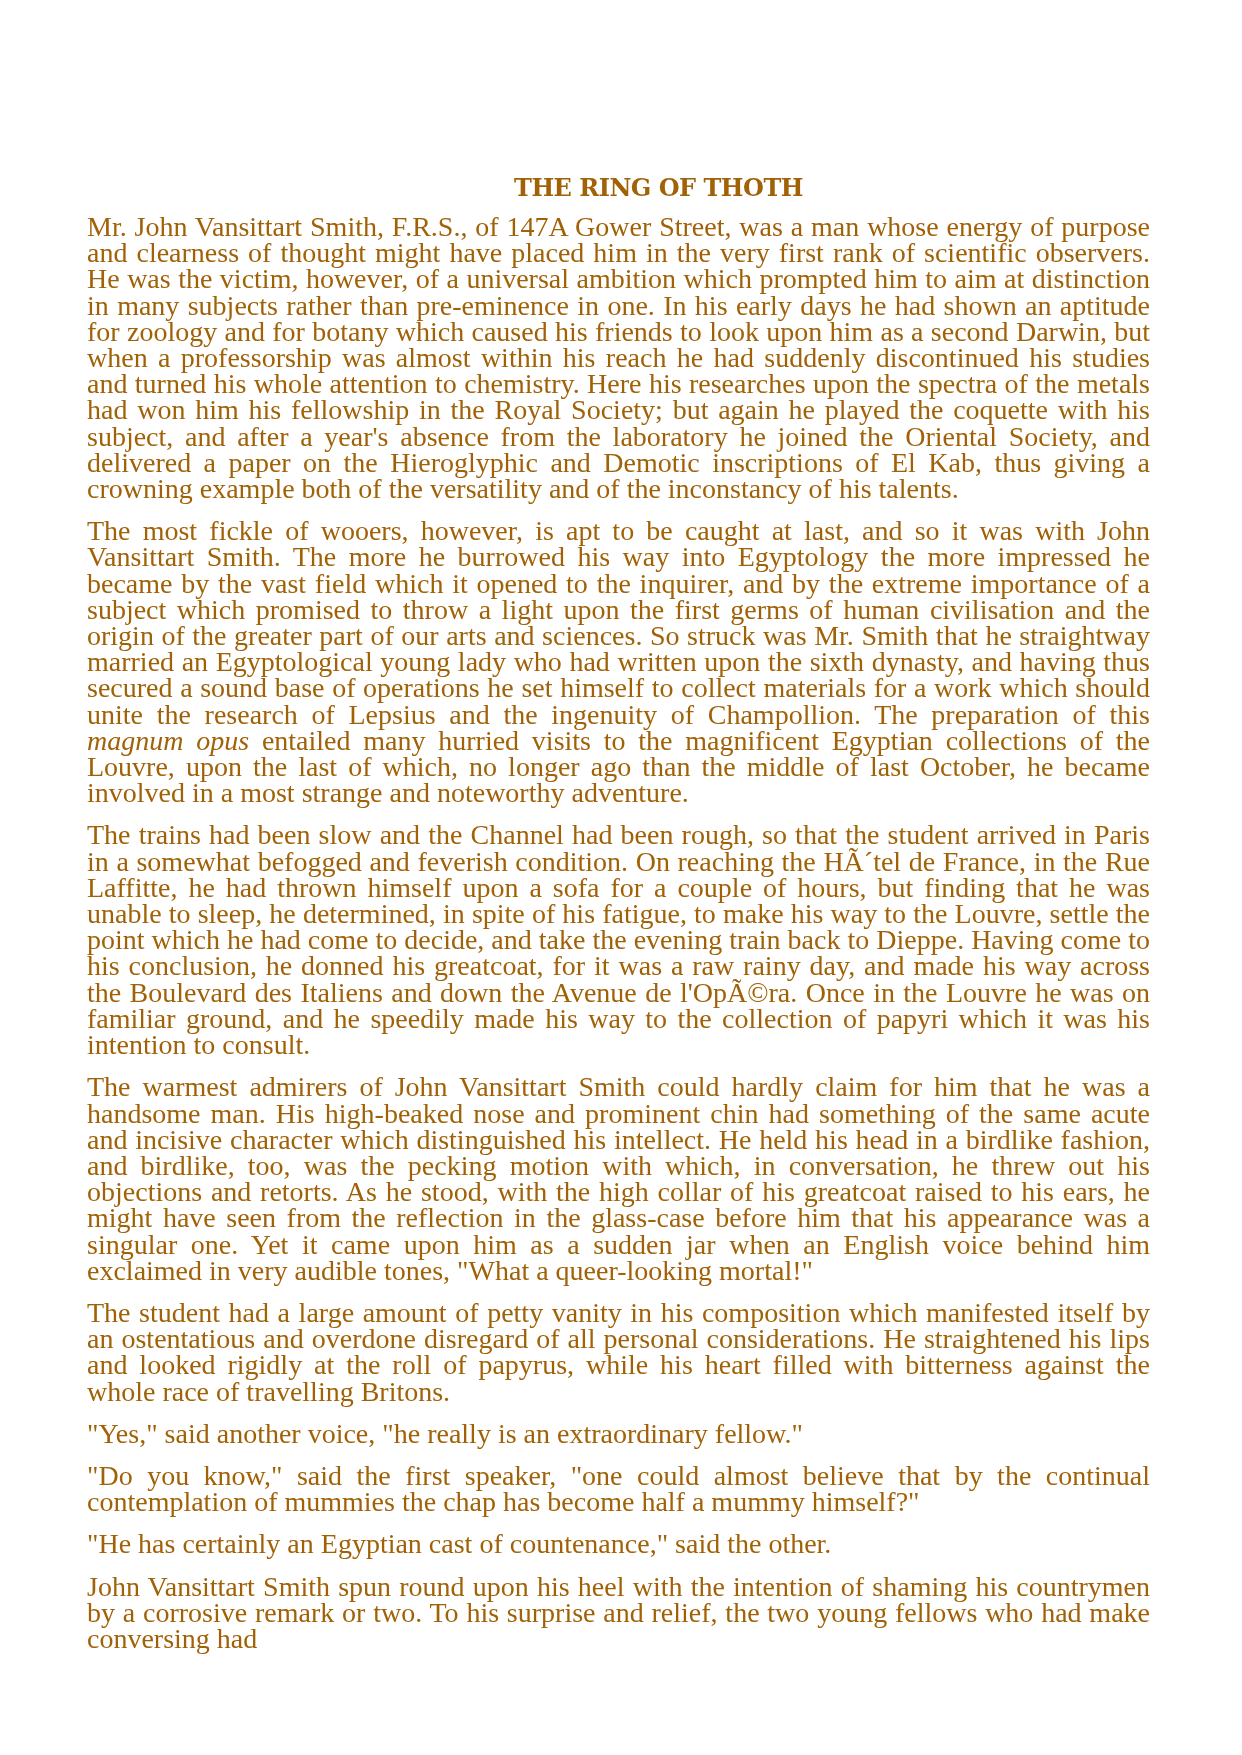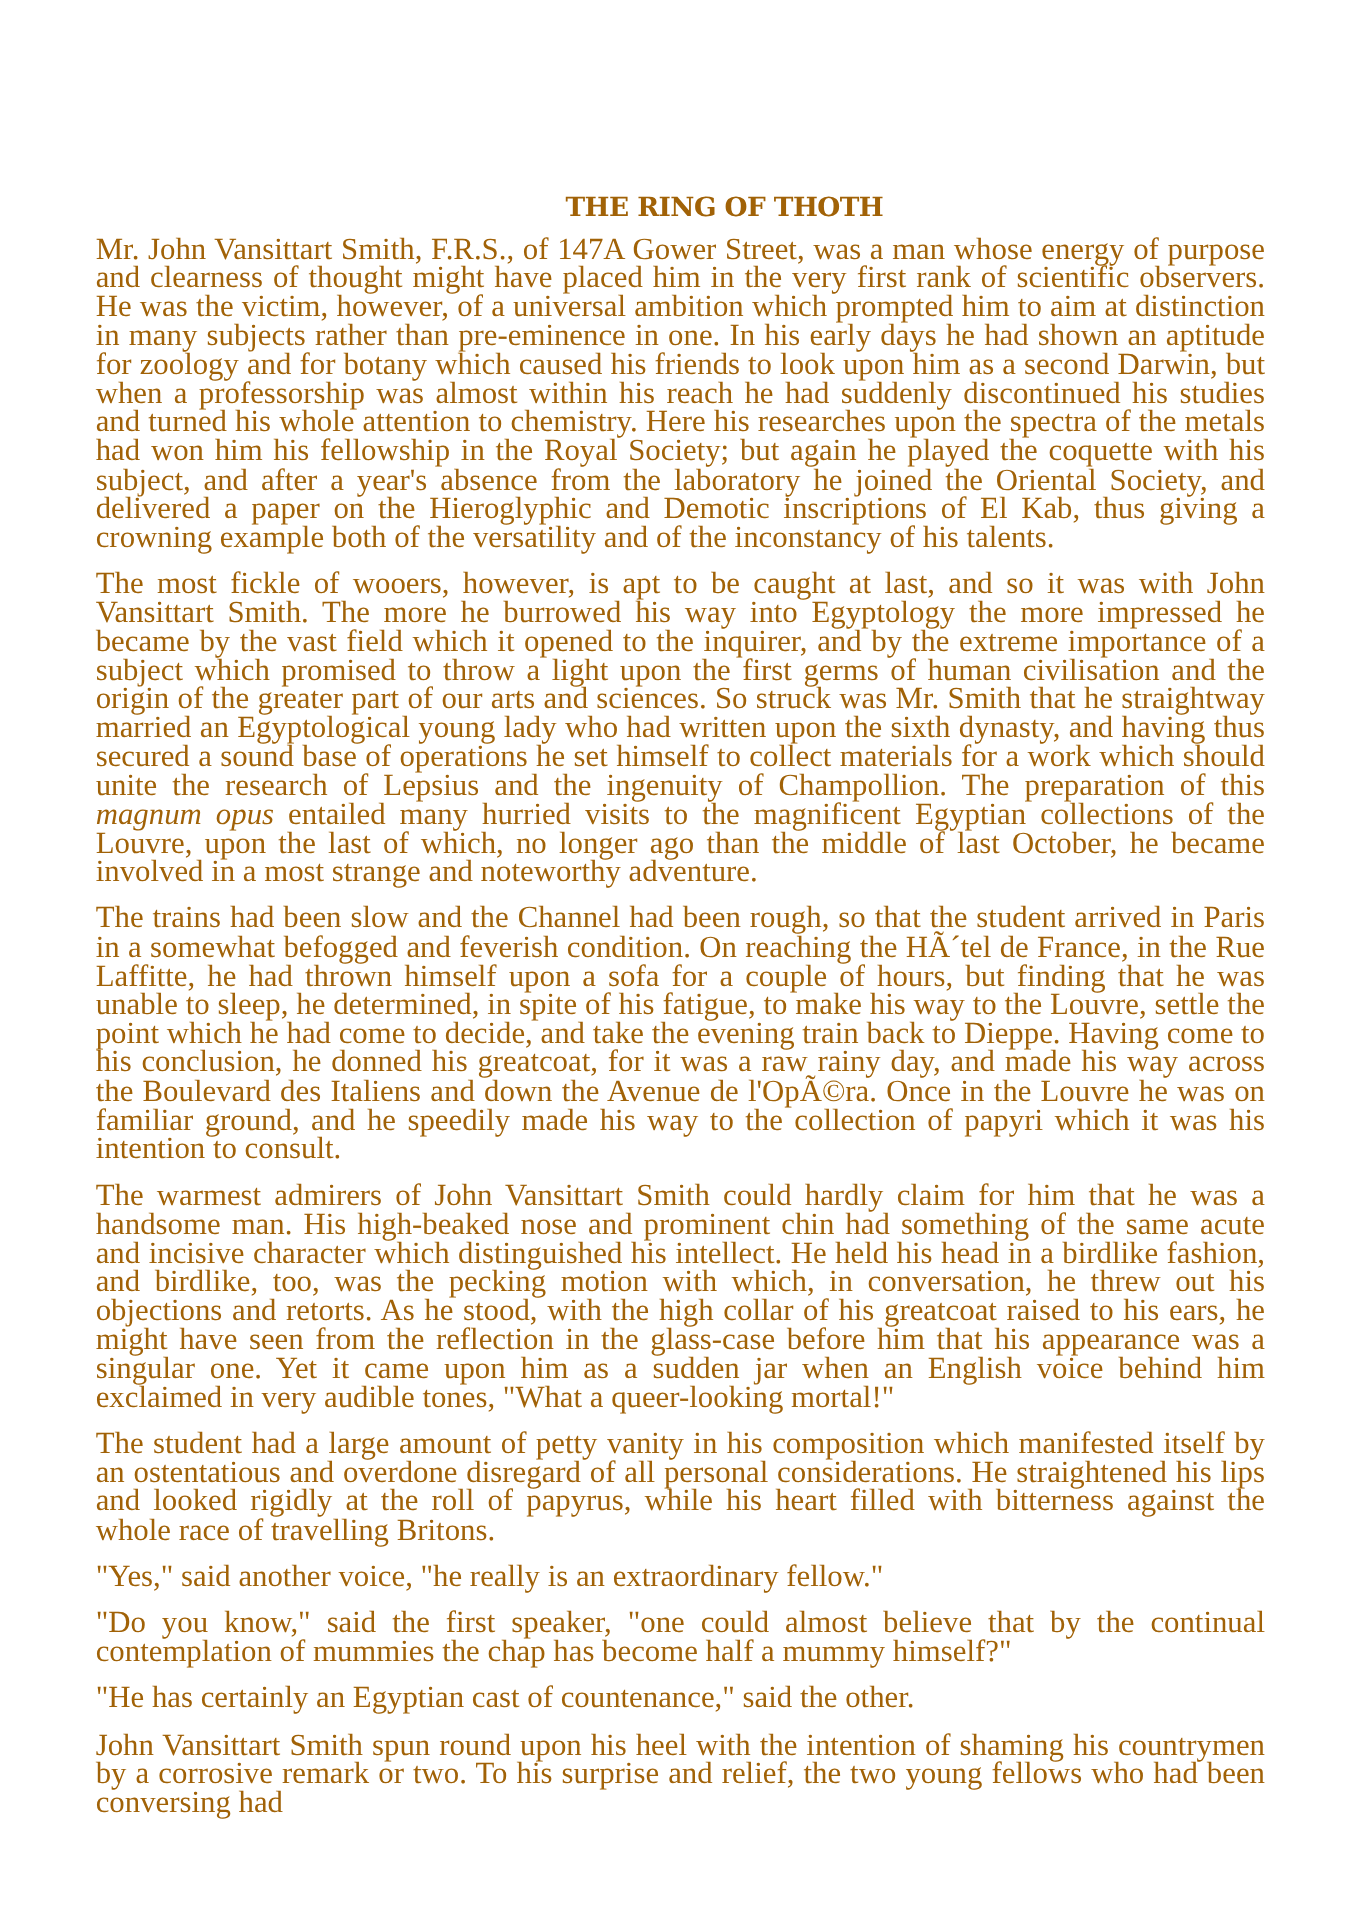--- a/index.html
+++ b/index.html
@@ -46,14 +46,14 @@
   <p>The warmest admirers of John Vansittart Smith could hardly claim for him that he was a handsome man. His high-beaked nose and prominent chin had something of the same acute and incisive character which distinguished his intellect. He held his head in a birdlike fashion, and birdlike, too, was the pecking motion with which, in conversation, he threw out his objections and retorts. As he stood, with the high collar of his greatcoat raised to his ears, he might have seen from the reflection in the glass-case before him that his appearance was a singular one. Yet it came upon him as a sudden jar when an English voice behind him exclaimed in very audible tones, "What a queer-looking mortal!"</p>
 
   <p>The student had a large amount of petty vanity in his composition which manifested itself by an ostentatious and overdone disregard of all personal considerations. He straightened his lips and looked rigidly at the roll of papyrus, while his heart filled with bitterness against the whole race of travelling Britons.</p>
 
   <p>"Yes," said another voice, "he really is an extraordinary fellow."</p>
 
   <p>"Do you know," said the first speaker, "one could almost believe that by the continual contemplation of mummies the chap has become half a mummy himself?"</p>
 
   <p>"He has certainly an Egyptian cast of countenance," said the other.</p>
 
-  <p>John Vansittart Smith spun round upon his heel with the intention of shaming his countrymen by a corrosive remark or two. To his surprise and relief, the two young fellows who had been conversing had</p>
+  <p>John Vansittart Smith spun round upon his heel with the intention of shaming his countrymen by a corrosive remark or two. To his surprise and relief, the two young fellows who had make conversing had</p>
 </div>
 
 </body></html>

